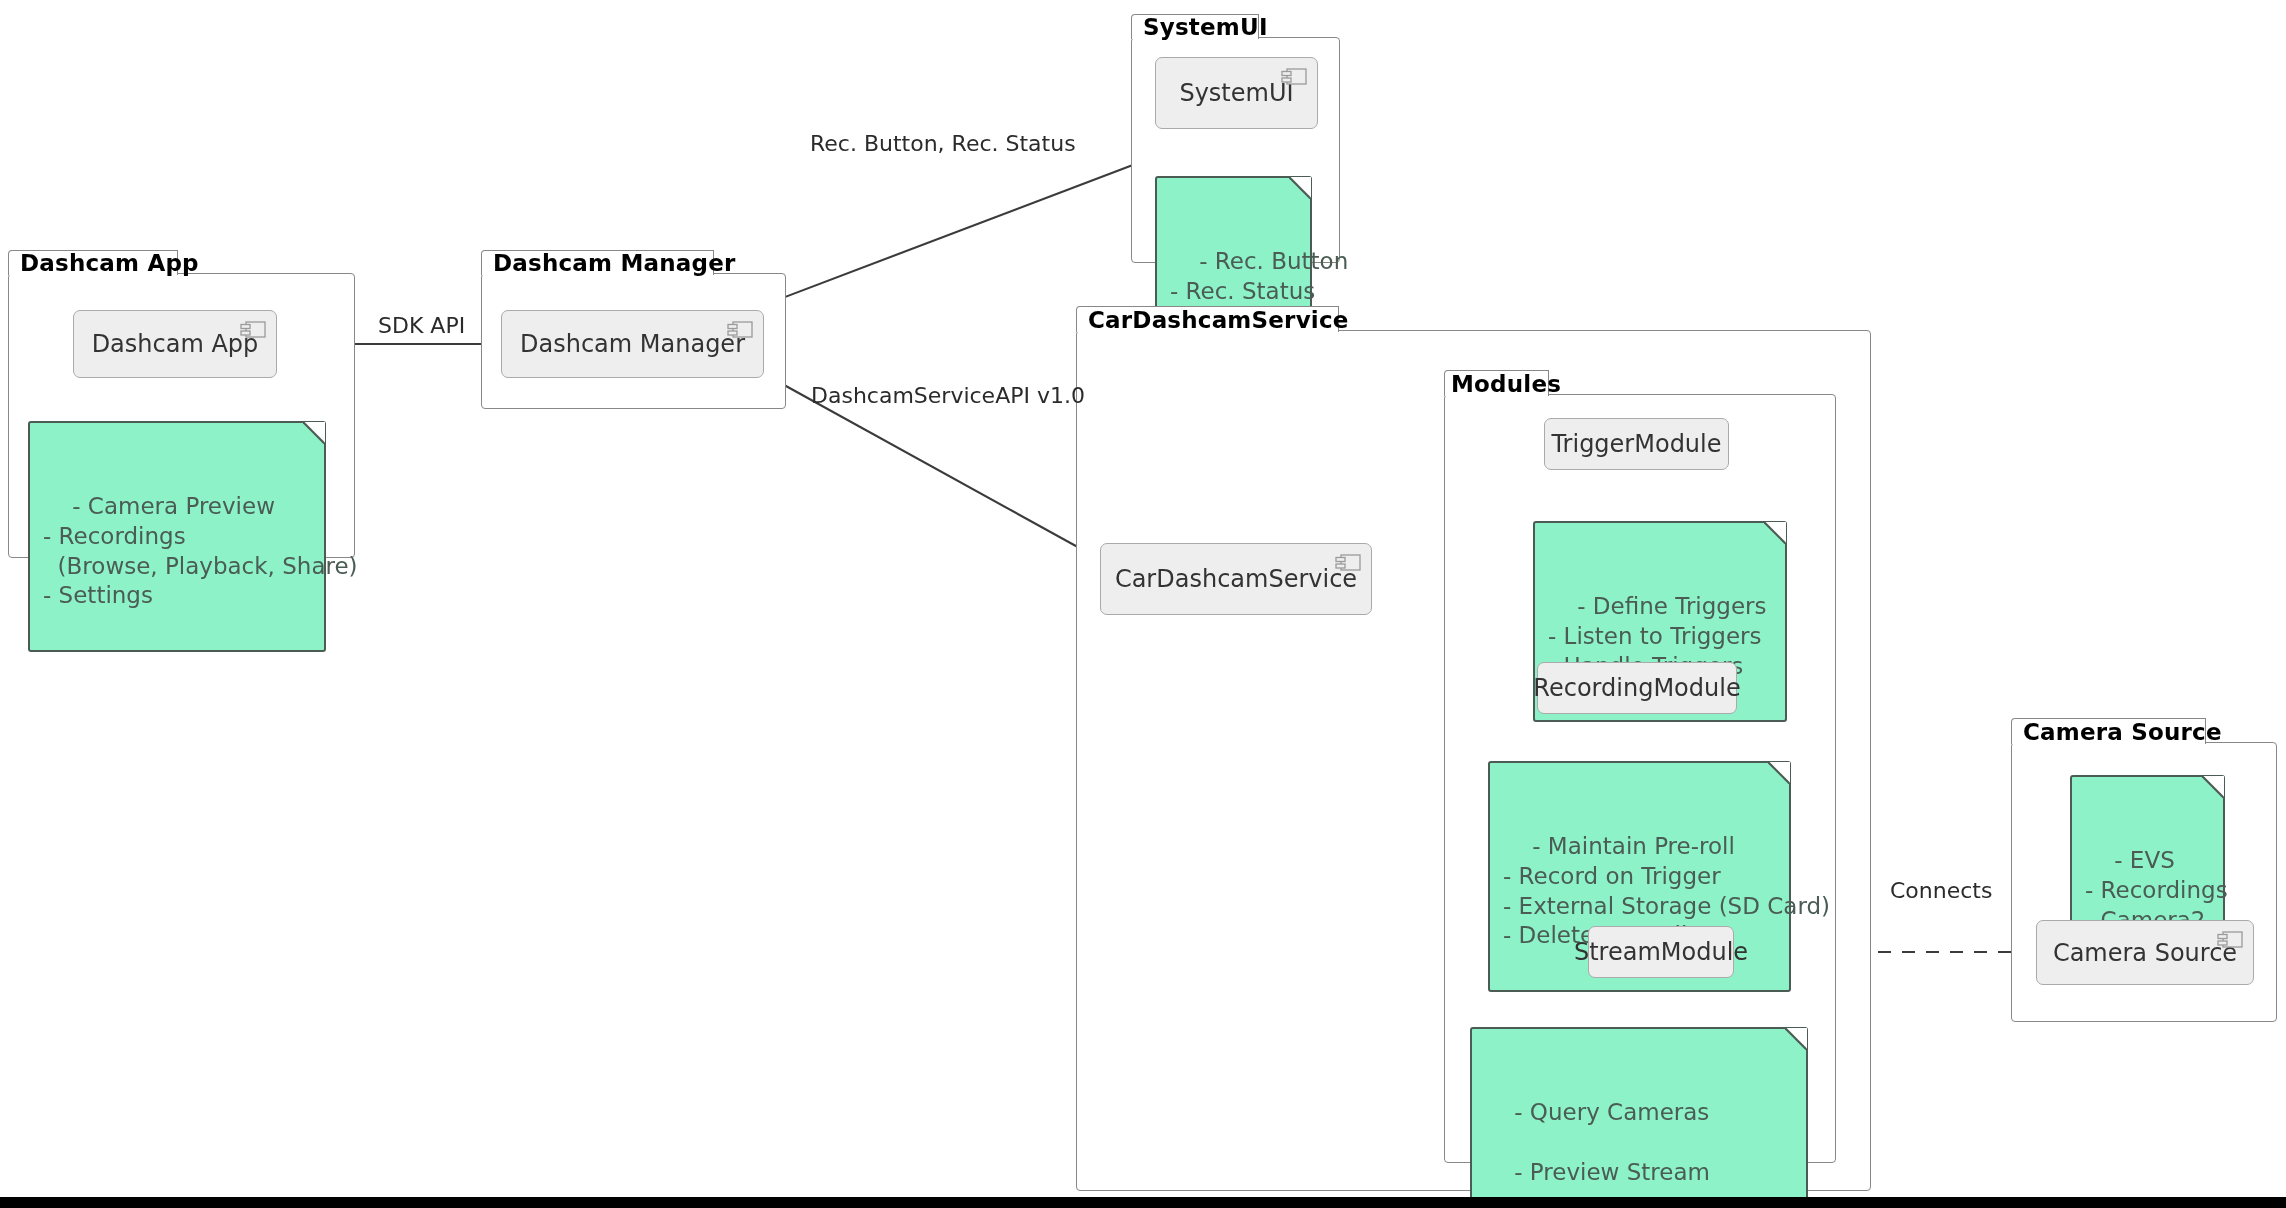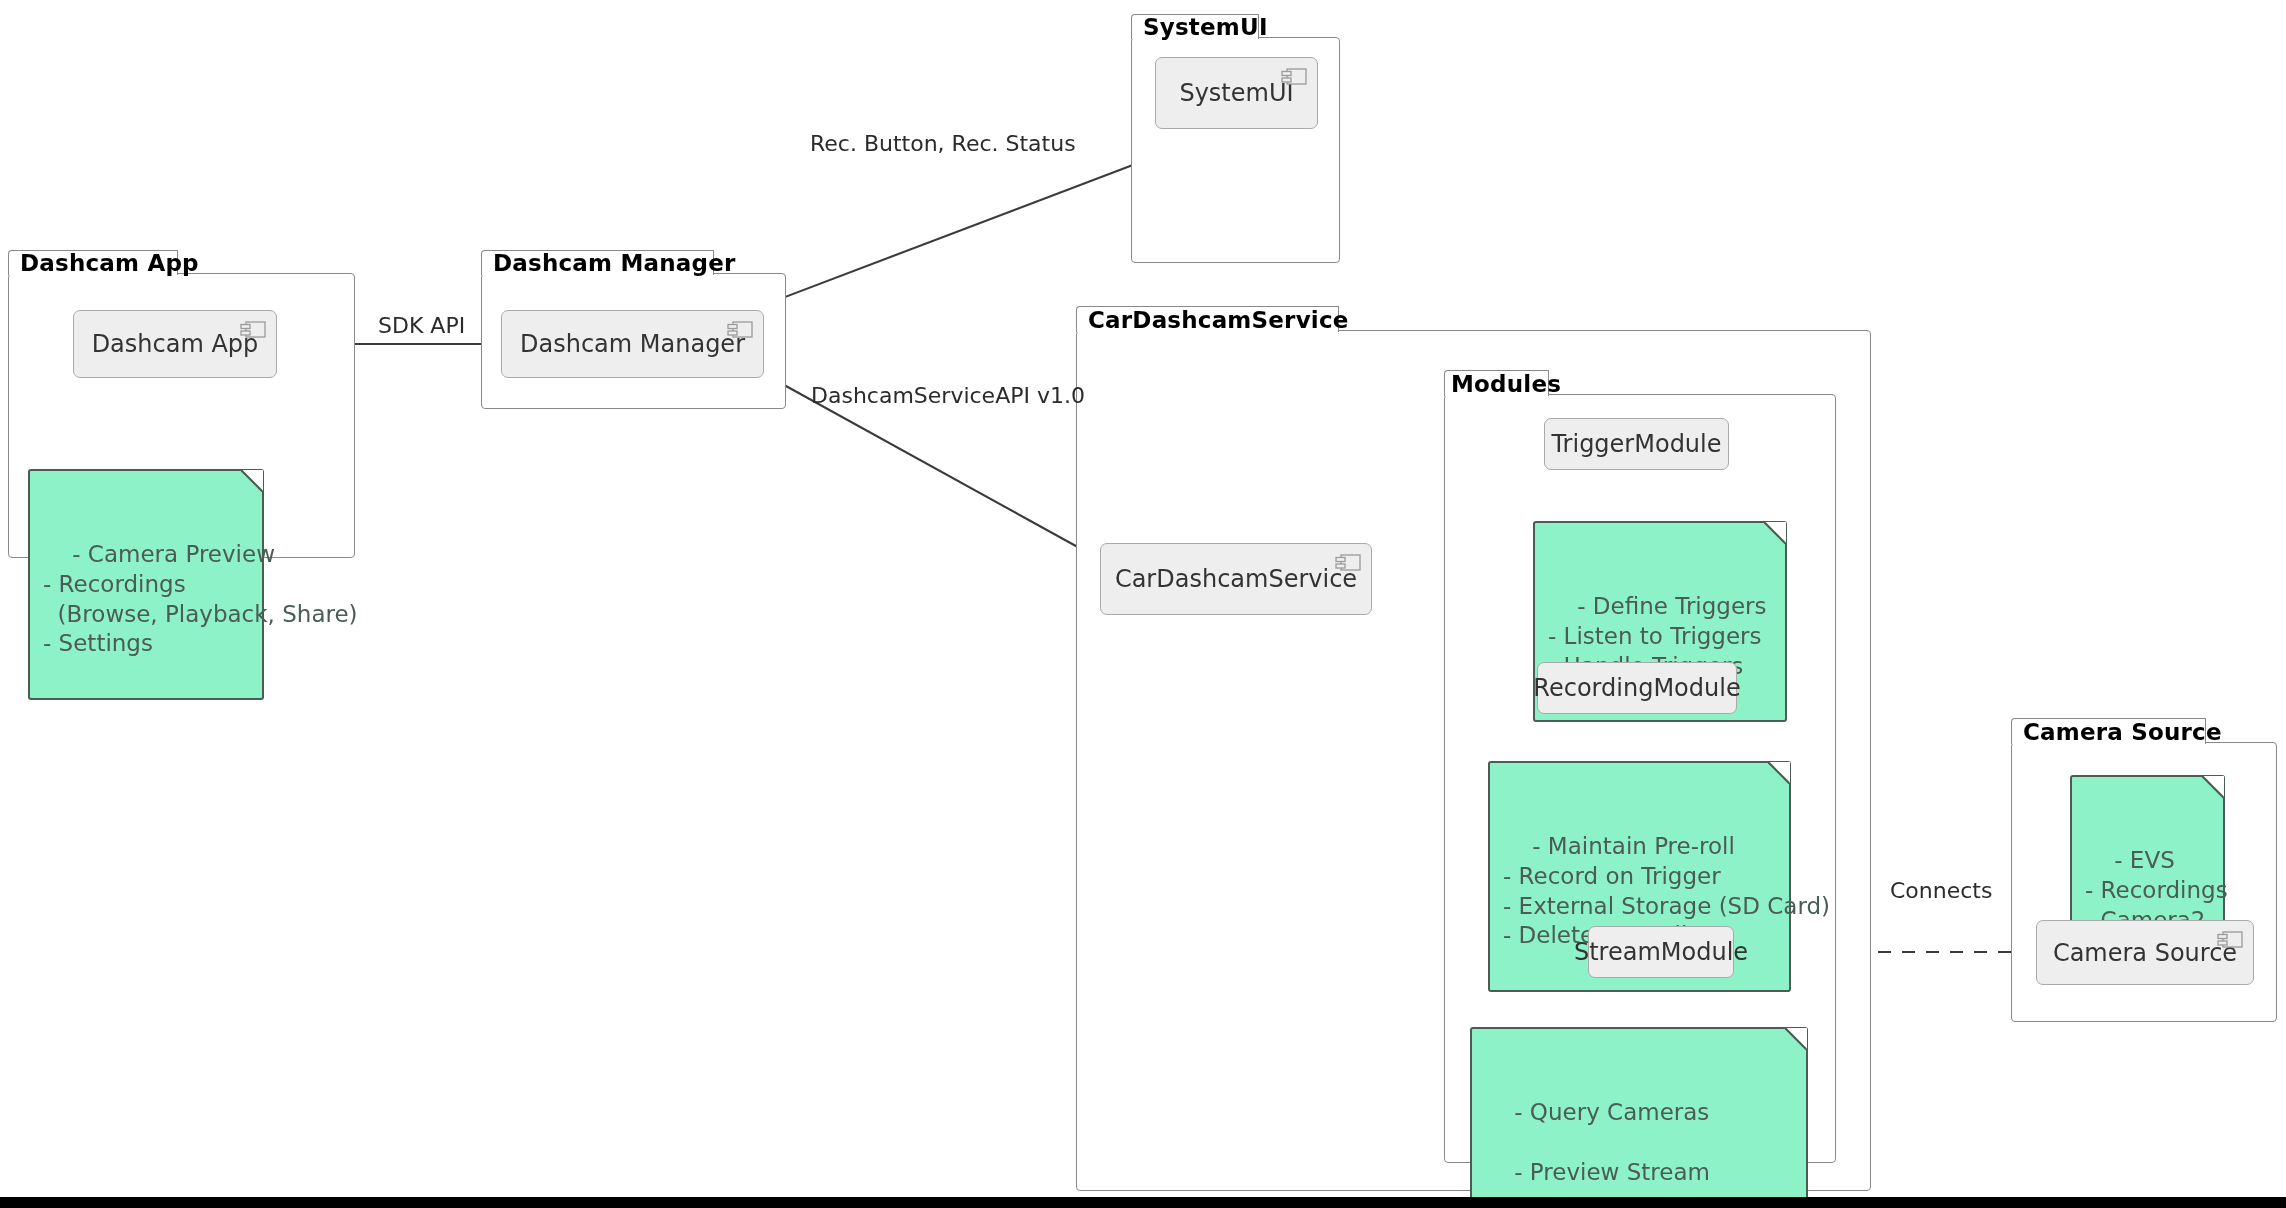--- a/index.html
+++ b/index.html
@@ -183,21 +183,21 @@
 
   <div class="comp" style="left:73px; top:310px; width:204px; height:68px;">
     <span class="comp-label">Dashcam App</span>
     <svg class="comp-icon" viewBox="0 0 26 19">
       <rect x="6" y="2" width="19" height="15" fill="#eeeeee" stroke="#9a9a9a" stroke-width="1.3"></rect>
       <rect x="1" y="4.5" width="9" height="4" fill="#eeeeee" stroke="#9a9a9a" stroke-width="1.3"></rect>
       <rect x="1" y="11" width="9" height="4" fill="#eeeeee" stroke="#9a9a9a" stroke-width="1.3"></rect>
     </svg>
   </div>
 
-  <div class="note" style="left:28px; top:421px; width:236px;margin-top:48px;">
+  <div class="note" style="left:28px; top:421px; width:298px;">
     <svg class="note-fold" viewBox="0 0 22 22">
       <path d="M0,0 L22,22 L22,0 z" fill="#ffffff" stroke="none"></path>
       <path d="M0,0 L22,22" stroke="#4a5c54" stroke-width="2.2" fill="none"></path>
       <path d="M0.5,0.5 L22,0.5" stroke="#4a5c54" stroke-width="0" fill="none"></path>
     </svg>
     <span>- Camera Preview
 - Recordings
   (Browse, Playback, Share)
 - Settings</span>
   </div>
@@ -229,20 +229,28 @@
 
   <div class="comp" style="left:1155px; top:57px; width:163px; height:72px;">
     <span class="comp-label">SystemUI</span>
     <svg class="comp-icon" viewBox="0 0 26 19">
       <rect x="6" y="2" width="19" height="15" fill="#eeeeee" stroke="#9a9a9a" stroke-width="1.3"></rect>
       <rect x="1" y="4.5" width="9" height="4" fill="#eeeeee" stroke="#9a9a9a" stroke-width="1.3"></rect>
       <rect x="1" y="11" width="9" height="4" fill="#eeeeee" stroke="#9a9a9a" stroke-width="1.3"></rect>
     </svg>
   </div>
 
+  <div class="note" style="left:1155px; top:176px; width:157px;">
+    <svg class="note-fold" viewBox="0 0 22 22">
+      <path d="M0,0 L22,22 L22,0 z" fill="#ffffff" stroke="none"></path>
+      <path d="M0,0 L22,22" stroke="#4a5c54" stroke-width="2.2" fill="none"></path>
+    </svg>
+    <span>- Rec. Button
+- Rec. Status</span>
+  </div>
 
   <div class="pkg" style="left:1076px; top:330px; width:795px; height:861px;"></div>
   <div class="pkg-tab" style="left:1076px; top:306px; width:263px; height:26px;">
     <span>CarDashcamService</span>
   <svg class="pkg-tab-slant" width="26" height="29" viewBox="0 0 26 29" style="position: absolute; left: 262px; top: -1px;">
         <path d="M0,1 L22,27" stroke="#888888" stroke-width="1.6" fill="none"></path>
       </svg>
     </div>
 
   <div class="comp" style="left:1100px; top:543px; width:272px; height:72px;">

